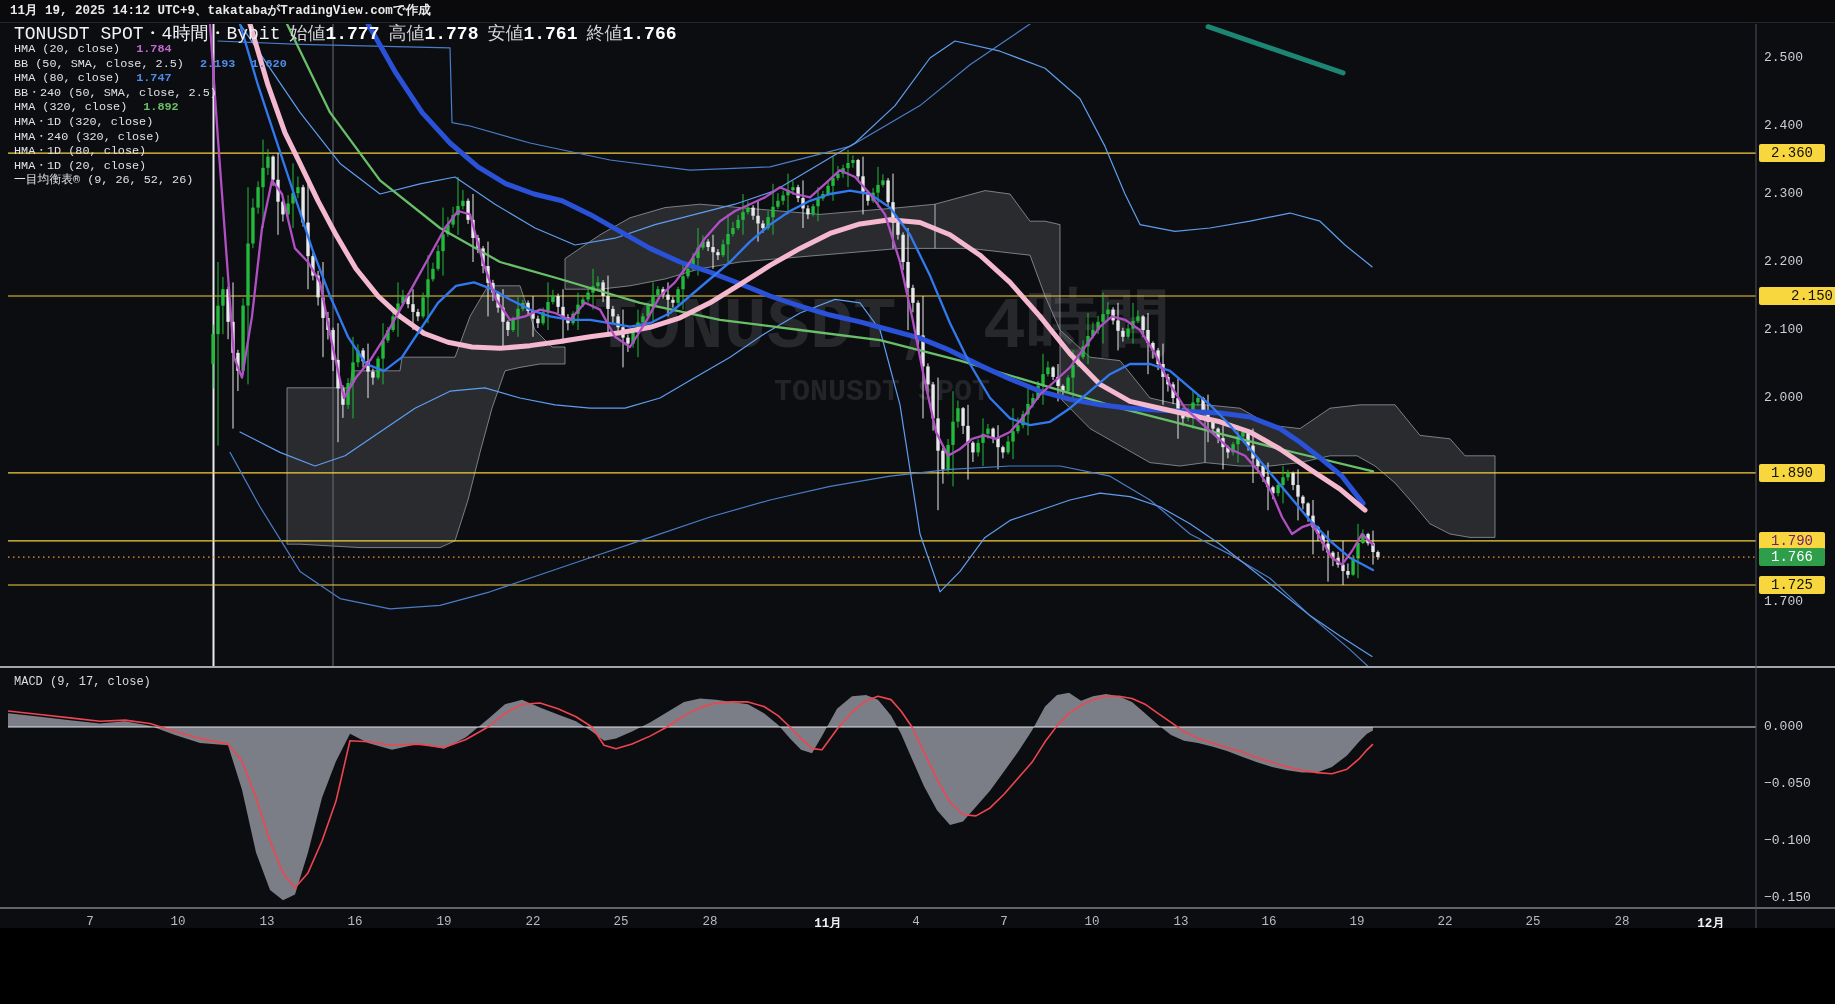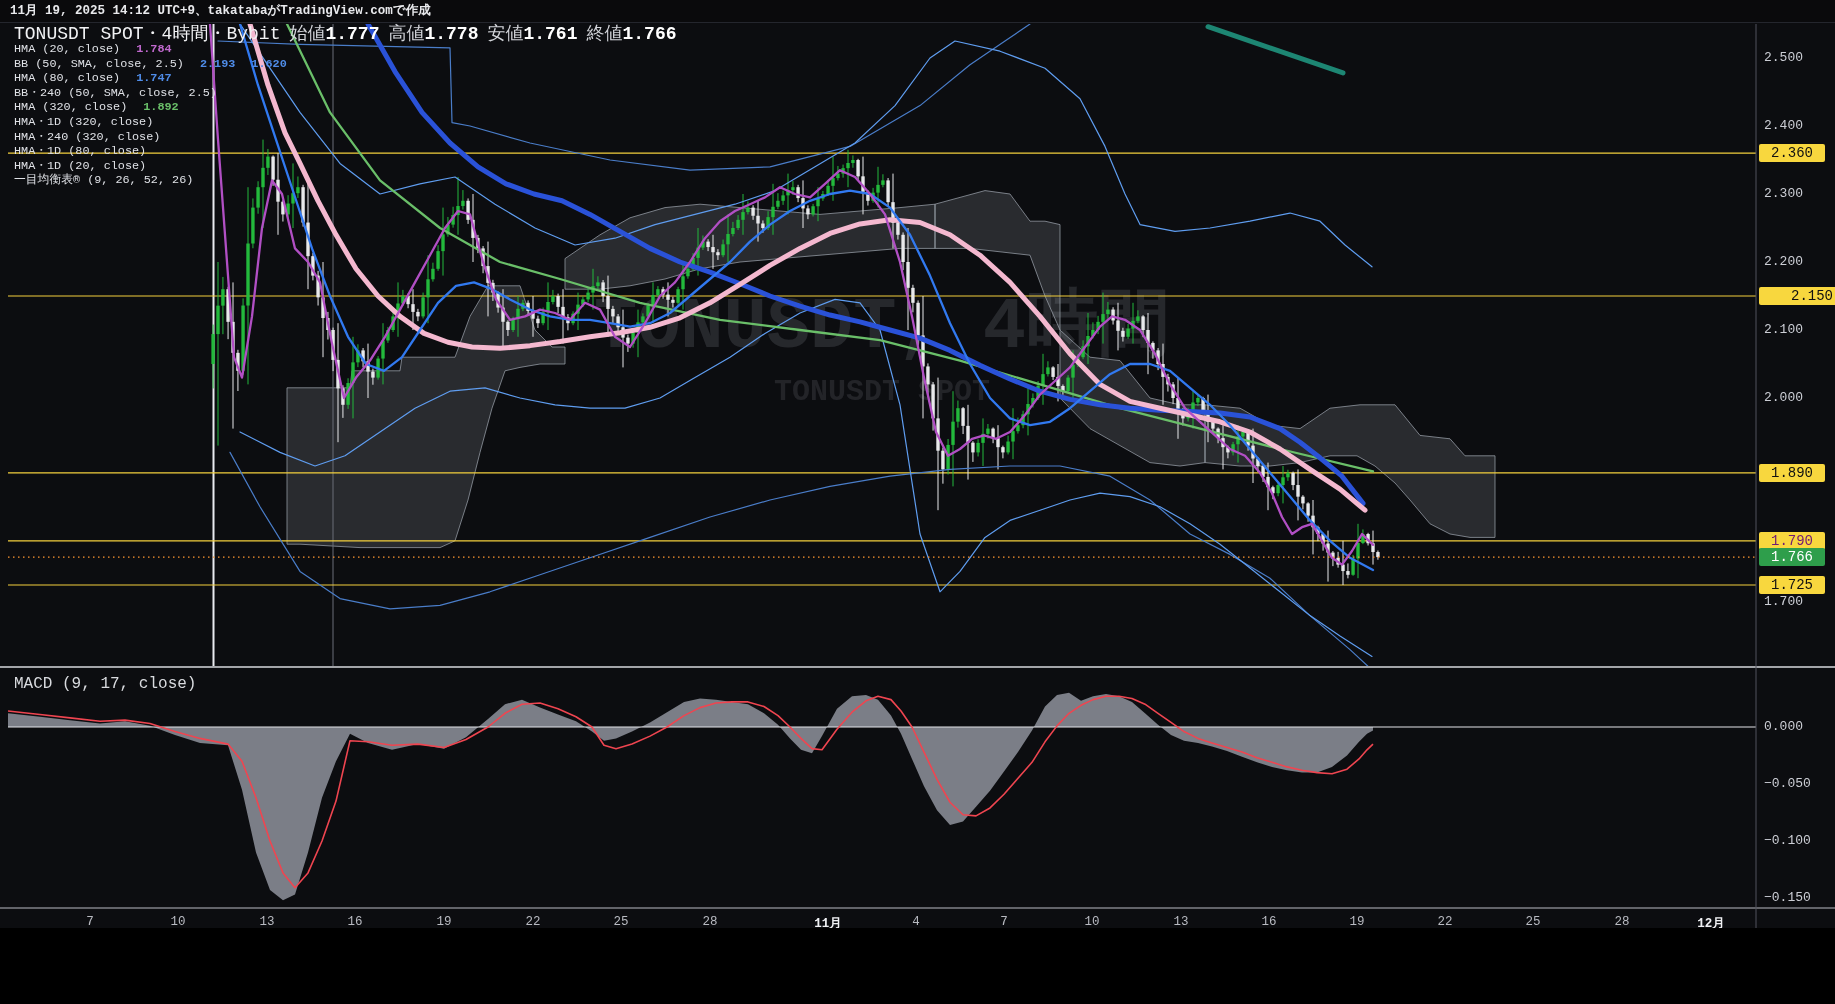--- a/index.html
+++ b/index.html
@@ -7,21 +7,21 @@
          font-family:Liberation Mono, monospace;}
   #topbar{position:absolute;left:0;top:0;width:1835px;height:22px;background:#0a0a0c;
           color:#e8e9ec;font-size:12.5px;font-weight:bold;line-height:22px;padding-left:10px;box-sizing:border-box;}
   #gfx{position:absolute;left:0;top:0;}
   #legend{position:absolute;left:14px;top:27px;color:#e2e4e9;}
   .lg-title{font-size:18px;height:15px;line-height:15px;color:#f1f2f4;}
   .lg-title .ohlc-k{color:#d4d6db;margin-left:9px;font-weight:normal;}
   .lg-title .ohlc-v{color:#ffffff;font-weight:bold;}
   .lg-row{font-size:11.8px;height:14.6px;line-height:14.6px;color:#dfe1e6;}
   .lg-val{margin-left:16px;font-weight:bold;}
-  #macd-label{position:absolute;left:14px;top:675px;font-size:16px;color:#d9dbdf;}
+  #macd-label{position:absolute;left:14px;top:675px;font-size:12px;color:#d9dbdf;}
   .axis-label{position:absolute;left:1764px;width:66px;font-size:13px;color:#ccced5;}
   .badge{position:absolute;left:1759px;width:58px;text-align:center;font-size:14px;
          padding:1px 4px;border-radius:2px;font-weight:normal;}
   .t-label{position:absolute;top:915px;width:44px;margin-left:-22px;text-align:center;
            font-size:12.5px;color:#b8bac1;}
   .t-label.major{color:#f0f1f4;font-weight:bold;}
   #bottombar{position:absolute;left:0;top:942px;width:1835px;height:62px;background:#1e2127;}
   #logo{position:absolute;left:28px;top:958px;display:flex;align-items:center;gap:9px;flex-direction:column;}
   #logo-text{color:#d5d7db;font-size:19px;font-weight:bold;letter-spacing:.2px;}
 </style>

